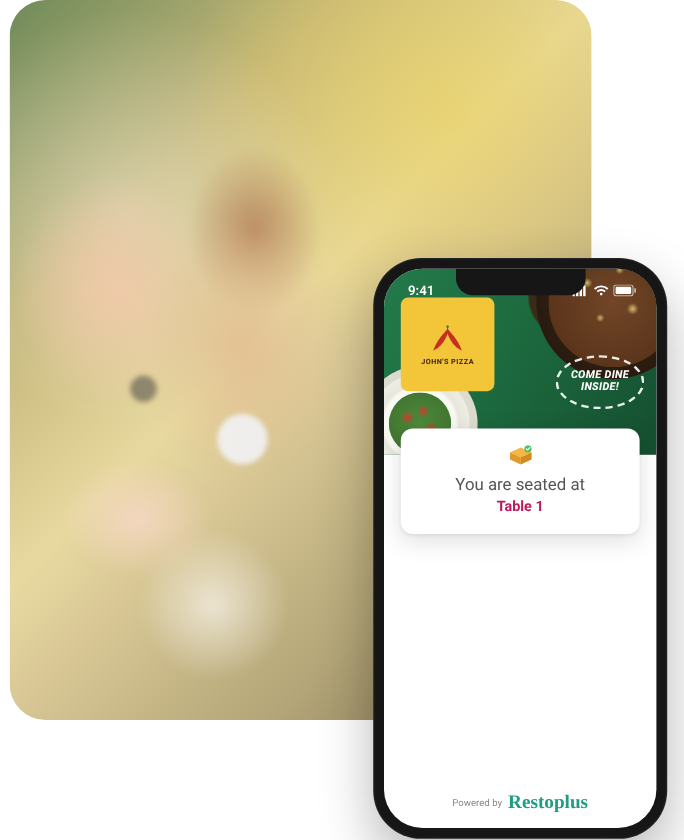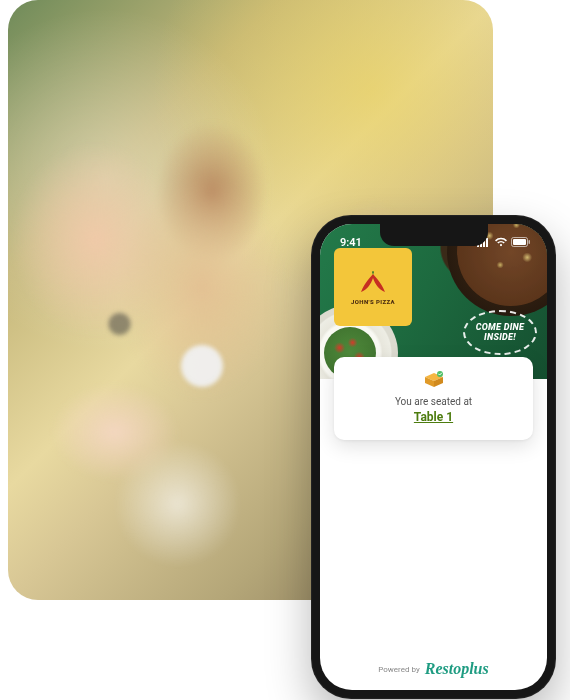--- a/index.html
+++ b/index.html
@@ -128,21 +128,21 @@
   .hero-logo-text {
     font-size: 6px;
     font-weight: 800;
     letter-spacing: 0.4px;
     text-transform: uppercase;
     color: #4a2b10;
   }
   .hero-badge {
     position: absolute;
     right: 10px;
-    bottom: 24px;
+    bottom: 38px;
     width: 74px; height: 45px;
     border: 2px dashed rgba(255,255,255,0.9);
     border-radius: 50%;
     display:flex; align-items:center; justify-content:center;
     text-align:center;
     color:#fff;
     font-size:9px;
     font-weight:800;
     font-style: italic;
     letter-spacing: 0.3px;
@@ -193,22 +193,22 @@
     left: 14px; right: 14px;
     top: 133px;
     background: #fff;
     border-radius: 10px;
     box-shadow: 0 6px 20px rgba(0,0,0,0.12), 0 1px 3px rgba(0,0,0,0.06);
     padding: 14px 12px 16px;
     display:flex; flex-direction:column; align-items:center;
     gap: 3px;
   }
   .card-icon { width:22px; height:18px; margin-bottom:4px; }
-  .seated-label { font-size: 10px; color:#555; }
-  .table-name { font-size: 12px; font-weight:700; color:#4d7c0f;text-decoration:underline; }
+  .seated-label { font-size: 14px; color:#555; }
+  .table-name { font-size: 12px; font-weight:700; color:#be185d; }
 
   
   .actions {
     position:absolute;
     left:14px; right:14px;
     top: 240px;
     display:flex; flex-direction:column; gap:10px;
   }
   .btn {
     width:100%;
@@ -238,21 +238,20 @@
     position:absolute;
     left:0; right:0; bottom:12px;
     display:flex; align-items:center; justify-content:center; gap:5px;text-align:right;
   }
   .powered-by { font-size:8px; color:#888; }
   .brand {
     font-family: 'Brush Script MT', cursive;
     font-size:16px;
     color:#1f9c82;
     font-weight:600;
-    font-style:italic;
   }
 </style>
 </head>
 <body>
 
 <div class="bg-photo"></div>
 
 <div class="phone">
   <div class="phone-inner">
 

